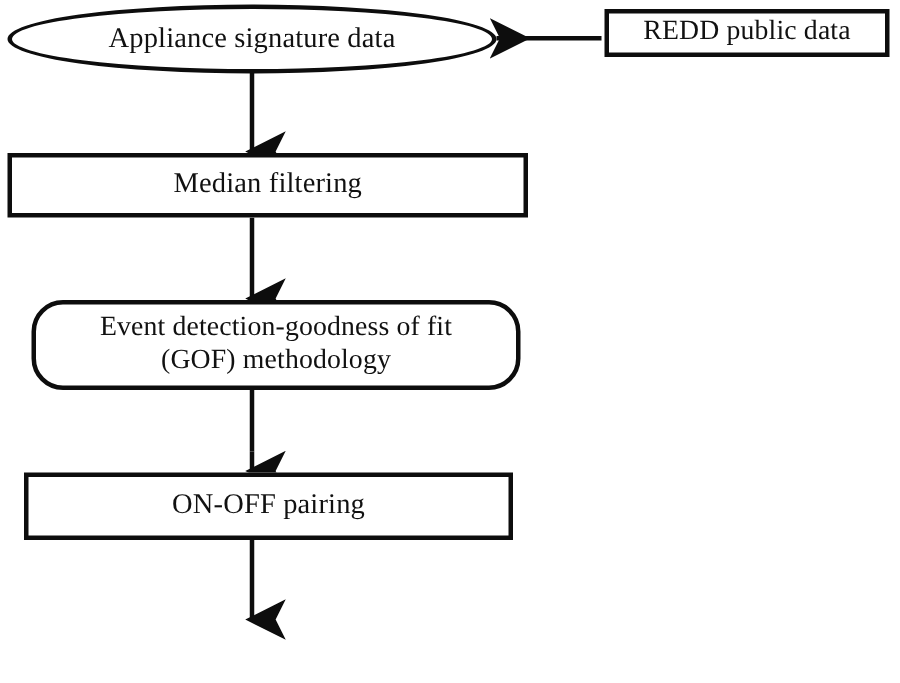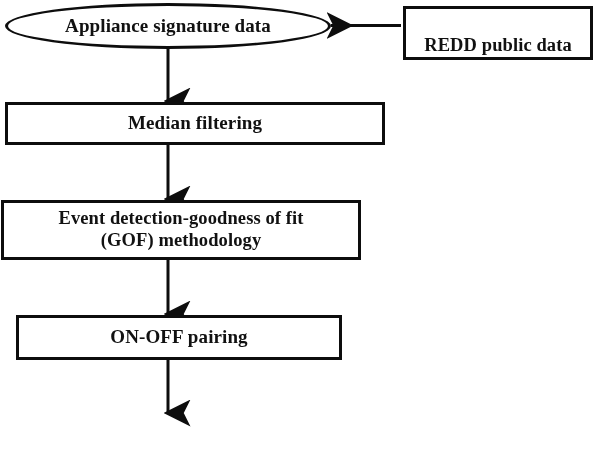--- a/index.html
+++ b/index.html
@@ -23,21 +23,20 @@
     box-sizing: border-box;
     background: #ffffff;
     border: 3px solid #0d0d0d;
     display: flex;
     align-items: center;
     justify-content: center;
     text-align: center;
     color: #111111;
     line-height: 1.18;
     z-index: 3;
-    font-weight: bold;
   }
   .node-box {
     border-radius: 0;
   }
   .node-ellipse {
     border-radius: 50% / 50%;
     border-width: 3px;
   }
   .label {
     display: block;
@@ -97,29 +96,29 @@
     <g>
       <line x1="168" y1="360" x2="168" y2="400" stroke="#0d0d0d" stroke-width="3"></line>
       <path d="M 168 400 L 168 413" stroke="#0d0d0d" stroke-width="3" marker-end="url(#arrow-down)"></path>
     </g>
   </svg>
 
   <div class="node node-ellipse" style="left:5px; top:3px; width:326px; height:46px;">
     <span class="label label-lg">Appliance signature data</span>
   </div>
 
-  <div class="node node-box" style="left:403px; top:6px; width:190px; height:54px;align-items:flex-end;">
+  <div class="node node-box" style="left:403px; top:6px; width:190px; height:32px;">
     <span class="label label-md">REDD public data</span>
   </div>
 
-  <div class="node node-box" style="left:5px; top:102px; width:380px; height:43px;">
+  <div class="node node-box" style="left:5px; top:102px; width:347px; height:43px;">
     <span class="label label-lg">Median filtering</span>
   </div>
 
-  <div class="node node-box" style="left:1px; top:200px; width:360px; height:60px;">
+  <div class="node node-box" style="left:21px; top:200px; width:326px; height:60px;border-radius:21px;">
     <span class="label label-md">Event detection-goodness of fit
 (GOF) methodology</span>
   </div>
 
   <div class="node node-box" style="left:16px; top:315px; width:326px; height:45px;">
     <span class="label label-lg">ON-OFF pairing</span>
   </div>
 
 
 </div>

